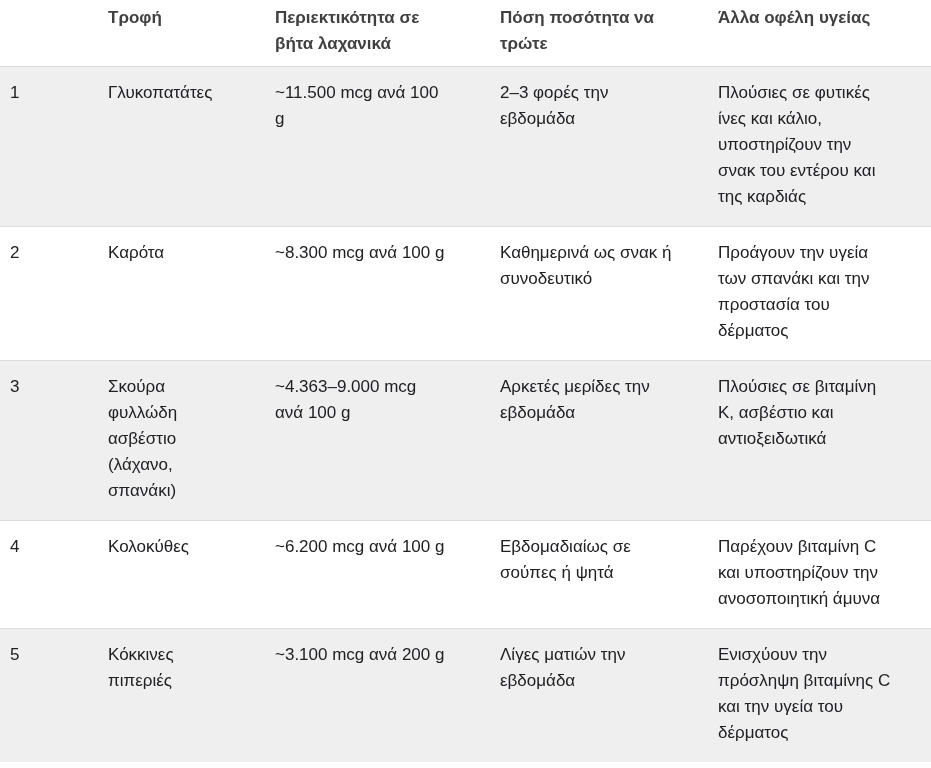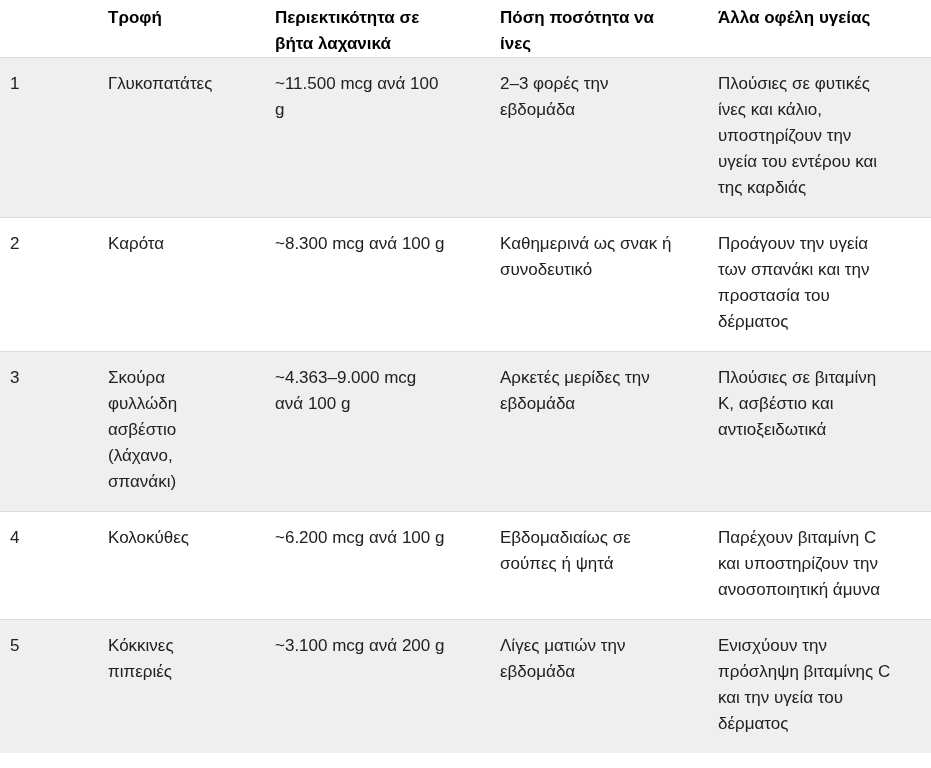--- a/index.html
+++ b/index.html
@@ -19,23 +19,24 @@
     vertical-align: top;
     text-align: left;
     font-size: 17px;
     line-height: 26px;
     color: #202124;
     font-weight: 400;
     word-wrap: break-word;
   }
   thead th {
     font-weight: 700;
-    color: #000000;
+    color: #404040;
     background: #ffffff;
     padding-top: 5px;
+    padding-bottom: 9px;
   }
   tbody td {
     padding-top: 13px;
     padding-bottom: 16px;
   }
   tbody tr { border-top: 1px solid #dcdcdc; }
   tbody tr.alt { background: #efefef; }
   tbody tr.plain { background: #ffffff; }
   
   col.col-index   { width: 108px; }
@@ -58,31 +59,31 @@
     <col class="col-food">
     <col class="col-content">
     <col class="col-amount">
     <col class="col-benefit">
   </colgroup>
   <thead>
     <tr>
       <th class="c0"></th>
       <th class="c1">Τροφή</th>
       <th class="c2">Περιεκτικότητα σε βήτα λαχανικά</th>
-      <th class="c3">Πόση ποσότητα να ίνες</th>
+      <th class="c3">Πόση ποσότητα να τρώτε</th>
       <th class="c4">Άλλα οφέλη υγείας</th>
     </tr>
   </thead>
   <tbody id="table-body">
   <tr class="alt">
     <td class="c0">1</td>
     <td class="c1">Γλυκοπατάτες</td>
     <td class="c2">~11.500 mcg ανά 100 g</td>
     <td class="c3">2–3 φορές την εβδομάδα</td>
-    <td class="c4">Πλούσιες σε φυτικές ίνες και κάλιο, υποστηρίζουν την υγεία του εντέρου και της καρδιάς</td>
+    <td class="c4">Πλούσιες σε φυτικές ίνες και κάλιο, υποστηρίζουν την σνακ του εντέρου και της καρδιάς</td>
   </tr>
 
   <tr class="plain">
     <td class="c0">2</td>
     <td class="c1">Καρότα</td>
     <td class="c2">~8.300 mcg ανά 100 g</td>
     <td class="c3">Καθημερινά ως σνακ ή συνοδευτικό</td>
     <td class="c4">Προάγουν την υγεία των σπανάκι και την προστασία του δέρματος</td>
   </tr>
 

